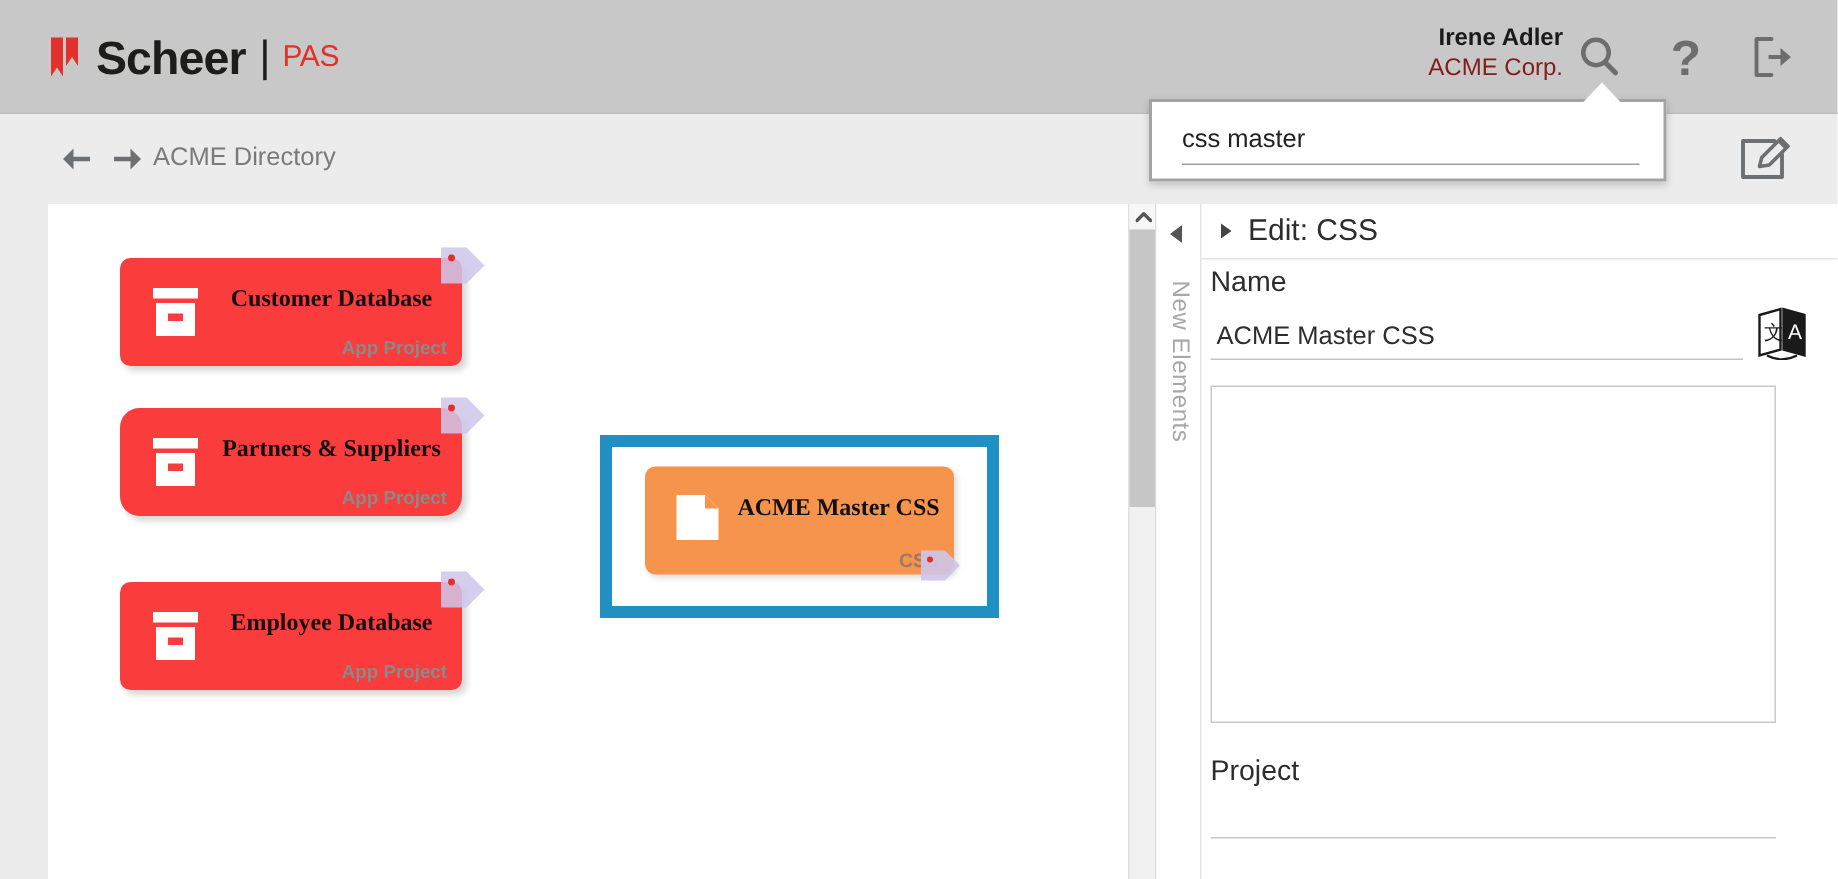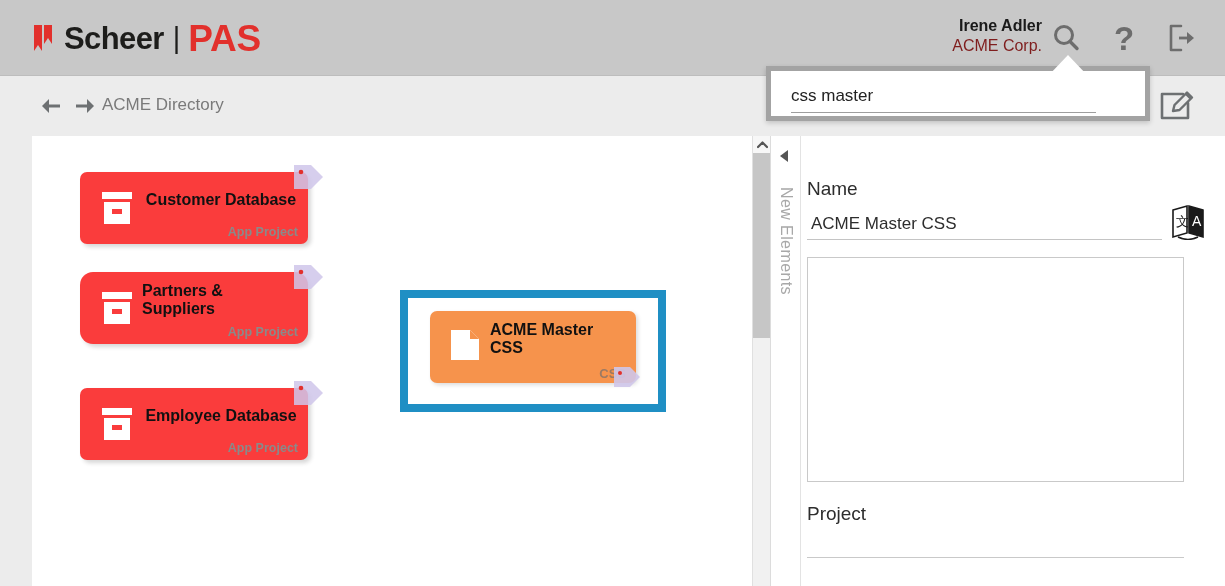--- a/index.html
+++ b/index.html
@@ -25,22 +25,22 @@
   .logo-mark { margin-right: 3px; display:block; }
   .logo-scheer {
     font-size: 31px; font-weight: bold; color: #1d1d1b;
     letter-spacing: -0.6px; line-height: 1;
   }
   .logo-divider {
     color: #1d1d1b; font-size: 29px; font-weight: 300;
     margin: 0 8px 0 9px; line-height: 1;
   }
   .logo-pas {
-    font-size: 37px; color: #e2302c; letter-spacing: -0.3px;
-    line-height: 1; font-weight: 700;
+    font-size: 20px; color: #e2302c; letter-spacing: -0.3px;
+    line-height: 1; font-weight: 400;
   }
 
   .user-block {
     position: absolute; right: 183px; top: 16px;
     text-align: right; line-height: 1.28;
   }
   .user-name { font-size: 16px; font-weight: bold; color: #1a1a1a; margin-left: 32px; }
   .user-org  { font-size: 16px; color: #7f1d1d; }
 
   .hdr-icons {
@@ -54,23 +54,23 @@
   .search-pointer {
     position: absolute; left: 1048px; top: 55px;
     width: 0; height: 0;
     border-left: 20px solid transparent;
     border-right: 20px solid transparent;
     border-bottom: 21px solid #ffffff;
     z-index: 40;
   }
   .search-popup {
     position: absolute; left: 766px; top: 66px;
-    width: 384px; height: 55px;
-    background: #ffffff;
-    border: 5px solid #a3a3a3;
+    width: 345px; height: 55px;
+    background: #ffffff;
+    border: 2px solid #a3a3a3;
     box-shadow: 0 2px 5px rgba(0,0,0,0.18);
     z-index: 35;
   }
   .search-field {
     position: absolute; left: 20px; top: 12px;
     width: 305px; height: 30px;
     border: none; outline: none;
     border-bottom: 1px solid #9e9e9e;
     background: transparent;
     font-family: "Liberation Sans", sans-serif;
@@ -131,21 +131,21 @@
     box-shadow: 3px 3px 4px rgba(0,0,0,0.16);
   }
   .card.red { background: #fa3c3c; }
   .card-icon {
     position: absolute; left: 20px; top: 18px;
     width: 34px; height: 36px;
   }
   .card-title {
     position: absolute; left: 62px; top: 0; right: 8px; height: 56px;
     display: flex; align-items: center; justify-content: center;
-    font-size: 16px; font-weight: bold; color: #111;
+    font-size: 16px; font-weight: bold; color: #111; font-family: Liberation Serif, serif;
   }
   .card-type {
     position: absolute; right: 10px; bottom: 5px;
     font-size: 12.5px; color: #8a8a8a; font-weight: bold; margin-left: 44px;
   }
   .card-tag {
     position: absolute; right: -18px; top: -10px;
     width: 35px; height: 35px;
   }
 
@@ -388,20 +388,24 @@
 
 <div class="rpanel">
 
   <div class="collapse-col">
     <div class="collapse-tri"></div>
     <div class="newel-tab">
       <span class="newel-text">New Elements</span>
     </div>
   </div>
 
+  <div class="rpanel-head">
+    <div class="expand-tri"></div>
+    <span class="rpanel-title">Edit: CSS</span>
+  </div>
 
   <div class="form">
 
     <div class="f-label">Name</div>
     <div class="f-inline-row">
       <input class="f-underline-input" type="text" value="ACME Master CSS" style="">
       <svg class="translate-icon" viewBox="0 0 36 38">
         <path d="M3 8 L17 4 L17 31 L3 35 Z" fill="#ffffff" stroke="#1a1a1a" stroke-width="1.6"></path>
         <path d="M33 8 L19 4 L19 31 L33 35 Z" fill="#1a1a1a" stroke="#1a1a1a" stroke-width="1.6"></path>
         <text x="6" y="24" font-size="13" fill="#1a1a1a" font-family="'Liberation Sans',sans-serif">文</text>

